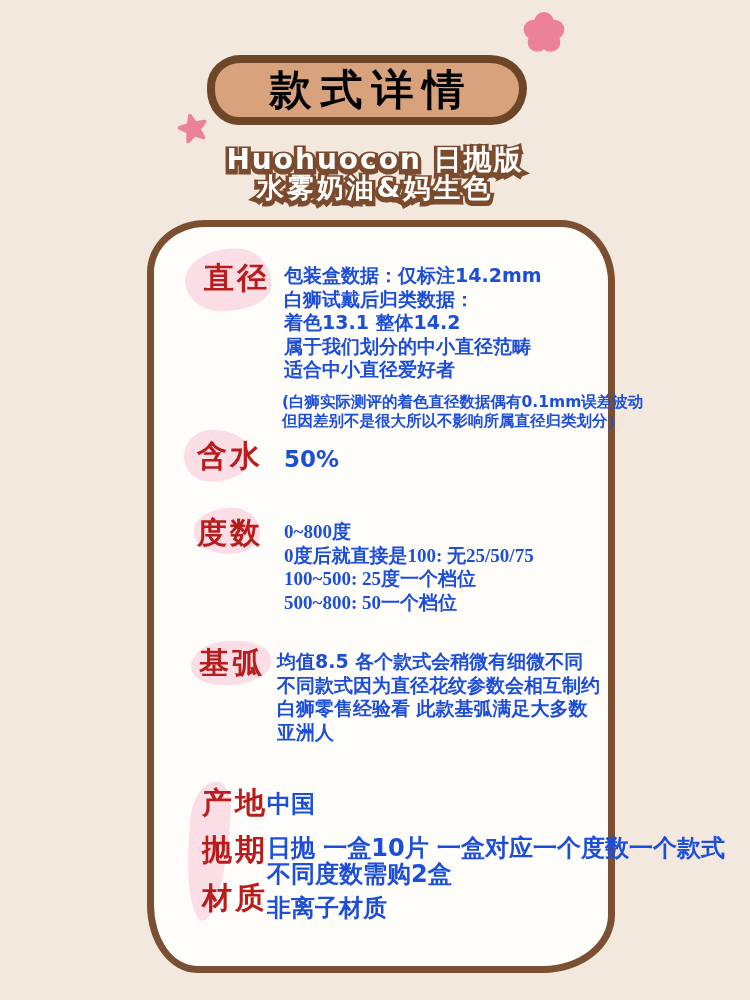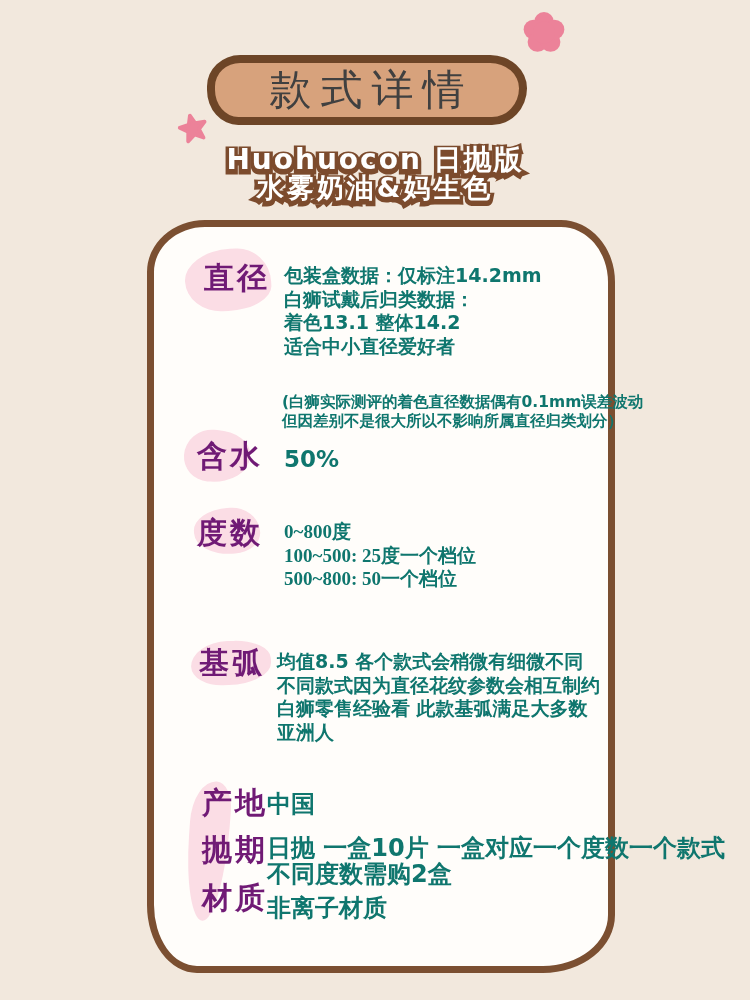--- a/index.html
+++ b/index.html
@@ -18,21 +18,21 @@
 
   
   .title-box {
     position:absolute; left:207px; top:55px; width:320px; height:70px;
     background:#d7a27c;
     border:8px solid #6d4527;
     border-radius:36px 40px 38px 34px / 34px 36px 40px 38px;
     display:flex; align-items:center; justify-content:center;
   }
   .title-box .title {
-    font-size:42px; font-weight:normal; color:#404040;
+    font-size:42px; font-weight:bold; color:#000000;
     letter-spacing:9px; text-indent:9px; line-height:1;
   }
 
   
   .subtitle { position:absolute; left:0; width:750px; text-align:center; font-weight:bold; z-index:0; }
   .subtitle-1 { top:141px; font-size:28px; letter-spacing:2px; }
   .subtitle-2 { top:170px; font-size:27px; letter-spacing:3px; }
   .outline { position:relative; color:#ffffff; }
   .outline::before {
     content:attr(data-text);
@@ -53,24 +53,24 @@
   
   .blob { position:absolute; background:#fbdde5; }
   .blob-diameter { left:31px;  top:22px;  width:86px; height:62px; border-radius:58% 42% 55% 45% / 52% 60% 40% 55%; transform:rotate(-3deg); }
   .blob-water    { left:30px;  top:203px; width:66px; height:52px; border-radius:45% 55% 60% 40% / 55% 45% 55% 50%; transform:rotate(4deg); }
   .blob-degrees  { left:40px;  top:281px; width:66px; height:46px; border-radius:55% 45% 42% 58% / 48% 60% 45% 52%; transform:rotate(-4deg); }
   .blob-basecurve{ left:37px;  top:414px; width:80px; height:44px; border-radius:50% 50% 58% 42% / 60% 45% 52% 48%; transform:rotate(-2deg); }
   .blob-bottom   { left:34px;  top:554px; width:40px; height:140px; border-radius:60% 40% 52% 48% / 30% 20% 75% 60%; transform:rotate(4deg); }
 
   .label {
     position:absolute;
-    font-size:30px; font-weight:bold; color:#701a75;
+    font-size:30px; font-weight:bold; color:#b91c1c;
     letter-spacing:3px; line-height:1.1; white-space:pre;
   }
-  .content { position:absolute; color:#0f766e; font-weight:bold; }
+  .content { position:absolute; color:#1d4ed8; font-weight:bold; }
   .line { display:block; white-space:pre; font-size:19px; line-height:23.5px; }
   .note .line { font-size:15.5px; line-height:18.5px; font-weight:bold; }
   .big-line { font-size:23px; line-height:1; white-space:pre; }
   .small .line { font-size:24px; line-height:26px; }
 
   
   .lab-diameter  { left:50px;  top:34px; }
   .cnt-diameter  { left:130px; top:37px; }
   .cnt-diam-note { left:128px; top:166px; }
   .lab-water     { left:43px;  top:212px; }
@@ -117,37 +117,39 @@
   </div>
 
   <div class="card">
 
     <span class="blob blob-diameter"></span>
     <span class="label lab-diameter">直径</span>
     <div class="content cnt-diameter">
       <span class="line">包装盒数据：仅标注14.2mm</span>
       <span class="line">白狮试戴后归类数据：</span>
       <span class="line">着色13.1 整体14.2</span>
+      <span class="line">属于我们划分的中小直径范畴</span>
       <span class="line">适合中小直径爱好者</span>
     </div>
     <div class="content note cnt-diam-note">
       <span class="line">(白狮实际测评的着色直径数据偶有0.1mm误差波动</span>
       <span class="line">但因差别不是很大所以不影响所属直径归类划分）</span>
     </div>
 
     <span class="blob blob-water"></span>
     <span class="label lab-water">含水</span>
     <div class="content cnt-water">
       <span class="big-line">50%</span>
     </div>
 
     <span class="blob blob-degrees"></span>
     <span class="label lab-degrees">度数</span>
     <div class="content cnt-degrees">
       <span class="line">0~800度</span>
+      <span class="line">0度后就直接是100: 无25/50/75</span>
       <span class="line">100~500: 25度一个档位</span>
       <span class="line">500~800: 50一个档位</span>
     </div>
 
     <span class="blob blob-basecurve"></span>
     <span class="label lab-basecurve">基弧</span>
     <div class="content cnt-basecurve">
       <span class="line">均值8.5 各个款式会稍微有细微不同</span>
       <span class="line">不同款式因为直径花纹参数会相互制约</span>
       <span class="line">白狮零售经验看 此款基弧满足大多数</span>

